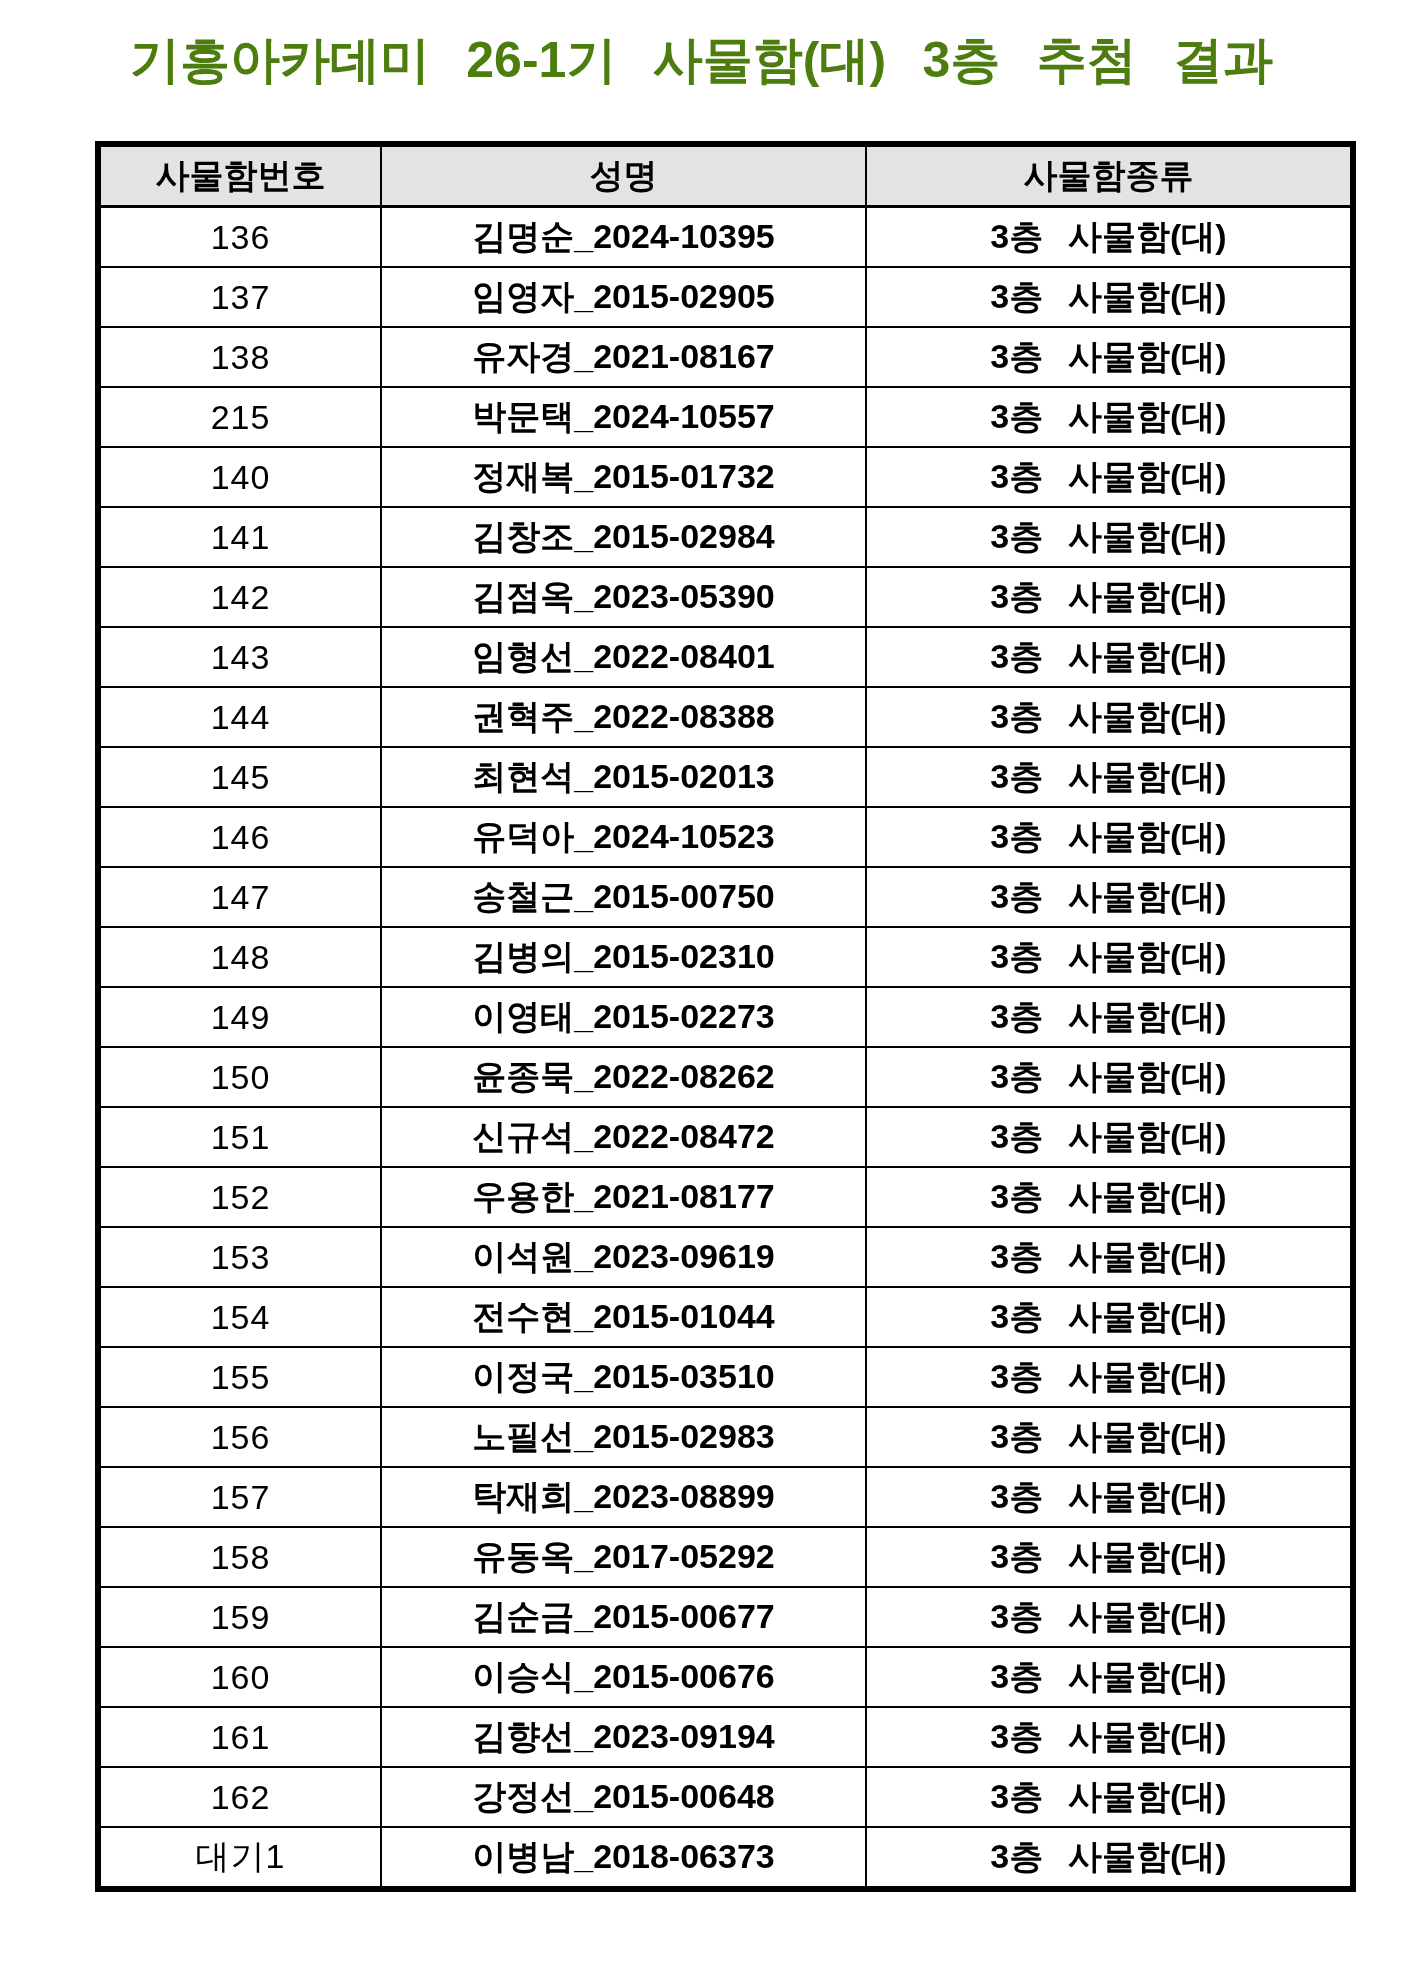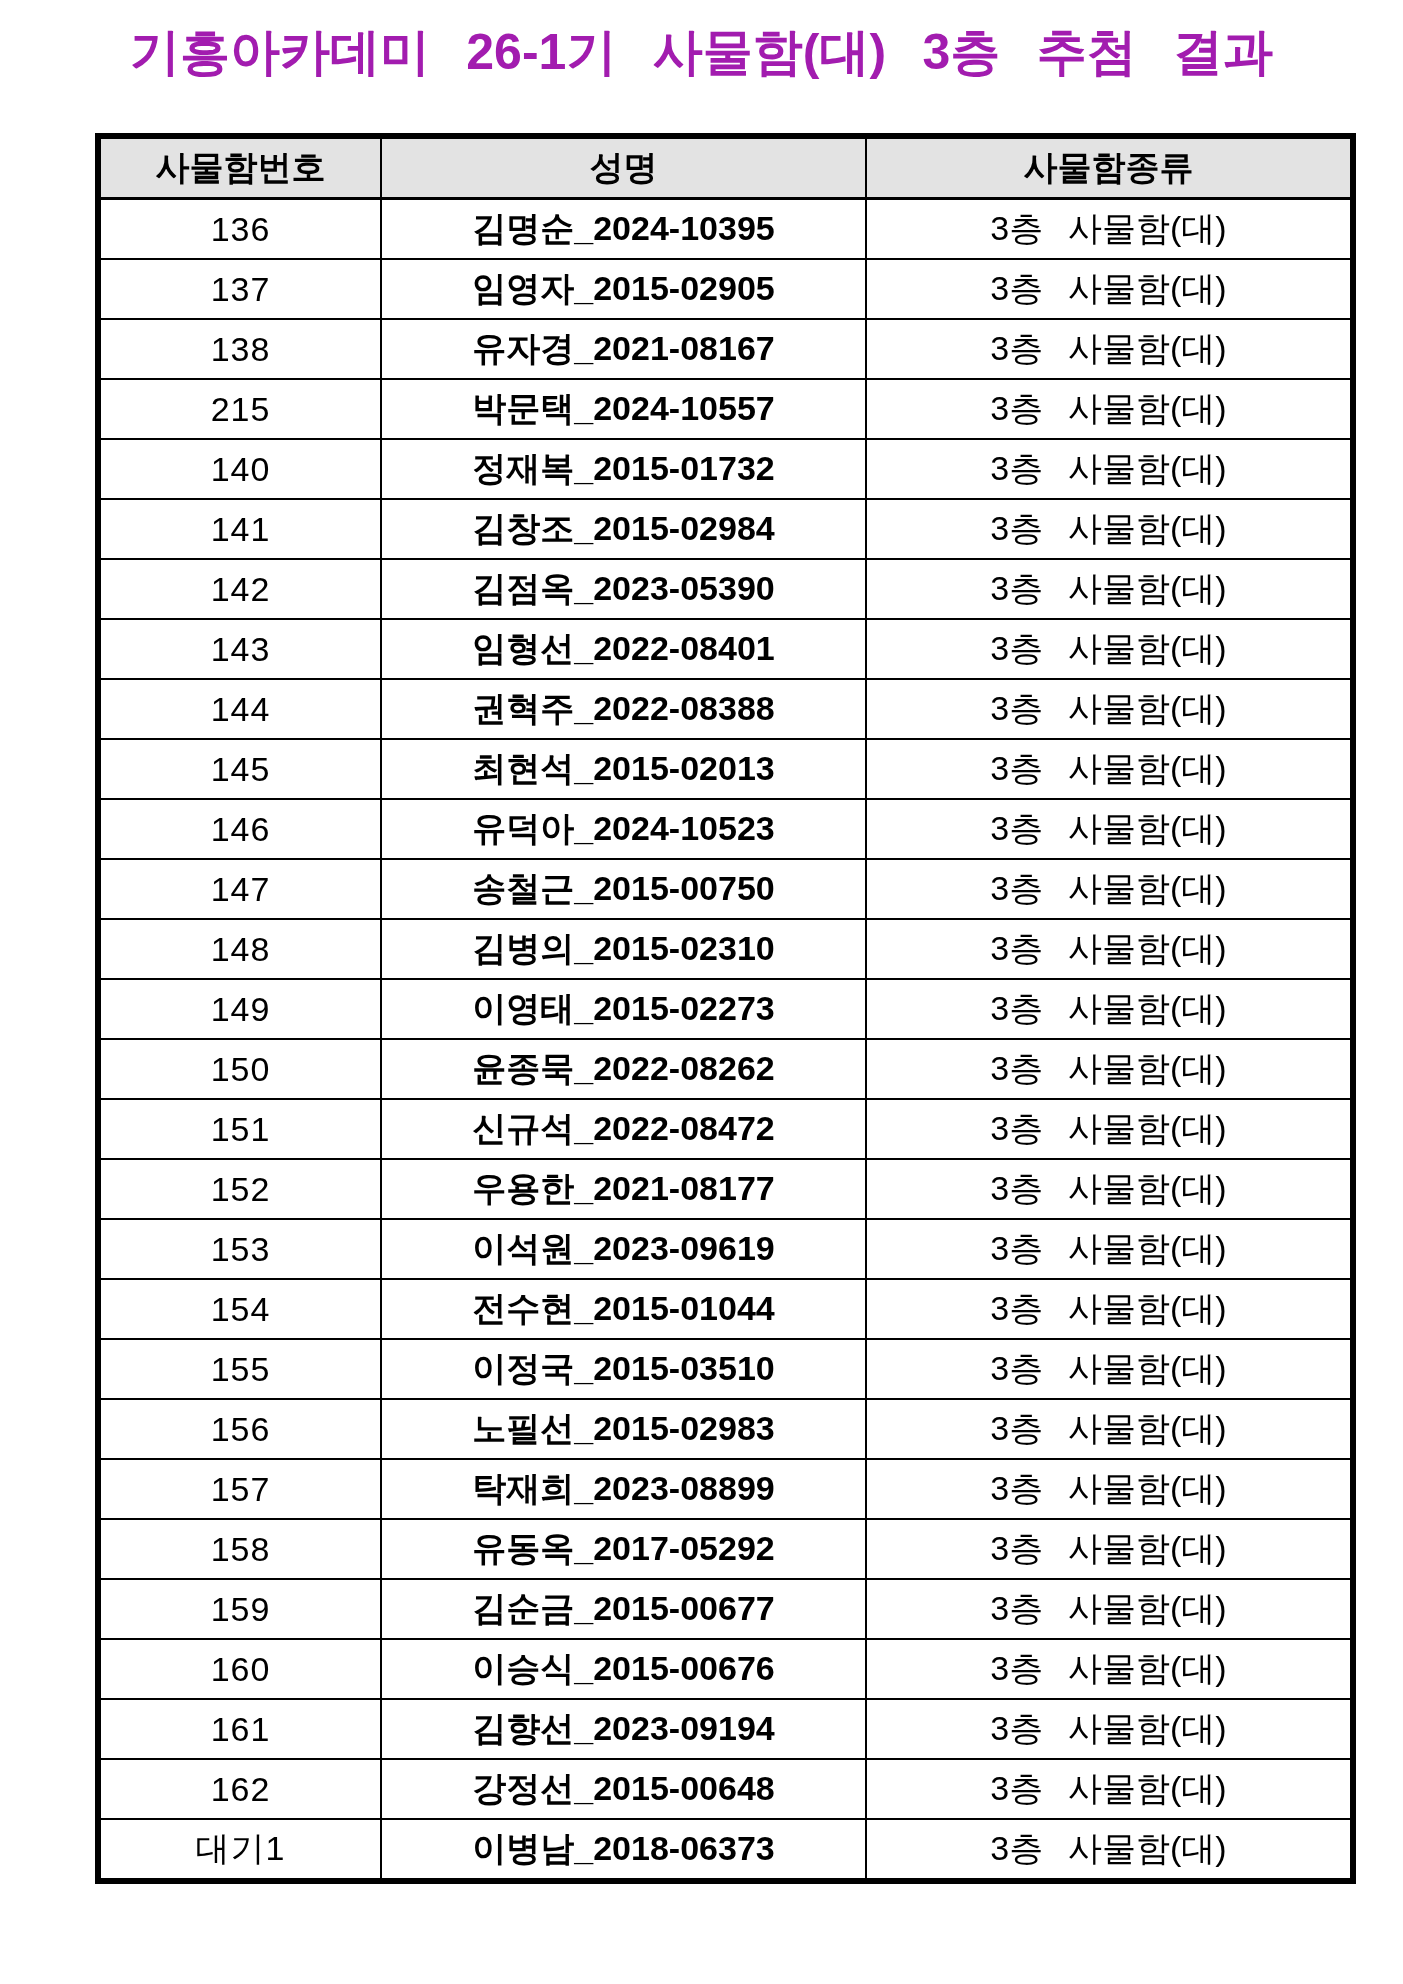--- a/index.html
+++ b/index.html
@@ -10,28 +10,28 @@
   .page {
     position: relative;
     width: 1403px;
     height: 1984px;
     background: #ffffff;
     font-family: "Liberation Sans", sans-serif;
     color: #000000;
     overflow: hidden;
   }
   .doc-title {
-    padding-top: 20px;
+    padding-top: 28px;
     text-align: center;
     font-size: 50px;
     line-height: 64px;
     font-weight: bold;
     letter-spacing: 0px;
     word-spacing: 0.45em;
-    color: #a21caf;
+    color: #4d7c0f;
   }
   table.result-table {
     border-collapse: collapse;
     table-layout: fixed;
     width: 1255px;
     margin-left: 95px;
     margin-top: 49px;
     border: 6px solid #000000;
   }
   .result-table th,
@@ -56,21 +56,21 @@
   }
   .c-no {
     font-weight: normal;
     letter-spacing: 1px;
   }
   .c-name {
     font-weight: bold;
     border-radius: 13px;
   }
   .c-type {
-    font-weight: normal;
+    font-weight: bold;
     word-spacing: 0.45em;
   }
 </style>
 </head>
 <body>
 
 <div class="page">
 
   <div class="doc-title">기흥아카데미 26-1기 사물함(대) 3층 추첨 결과</div>
 

